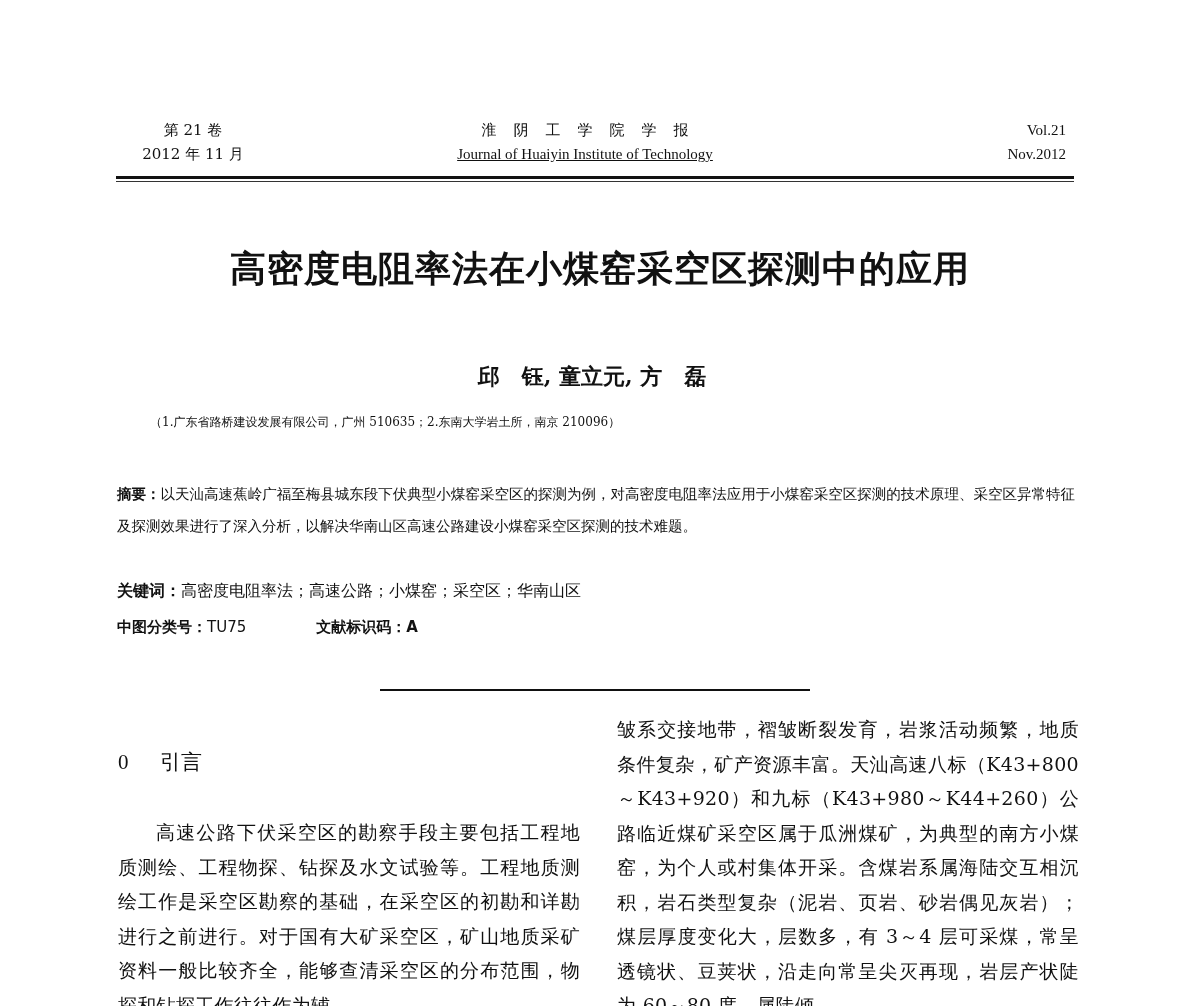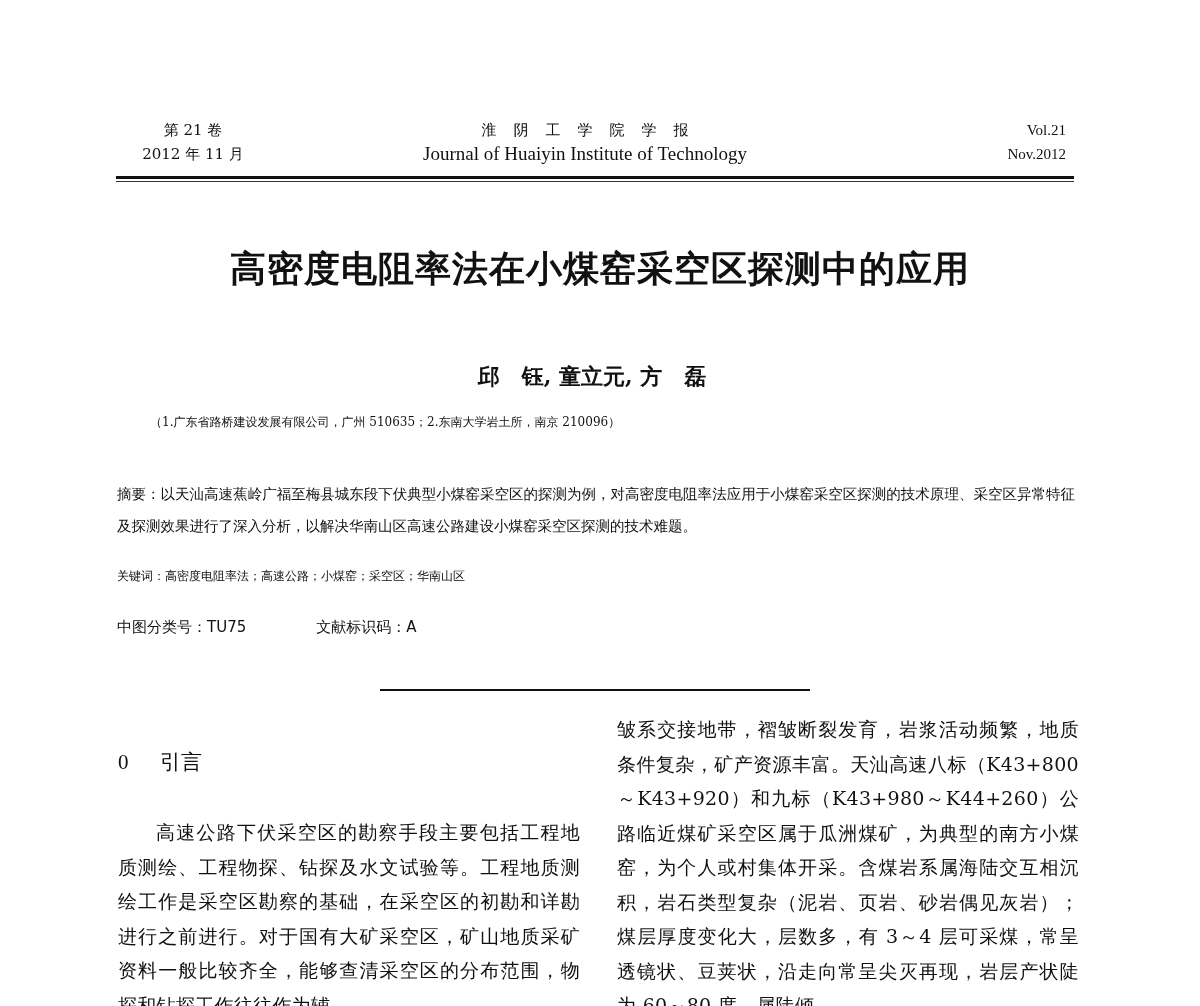--- a/index.html
+++ b/index.html
@@ -5,21 +5,21 @@
   html, body { margin: 0; padding: 0; background: #ffffff; }
   body {
     width: 1200px; height: 1006px; overflow: hidden; position: relative;
     color: #111; font-family: "DejaVu Serif", "Liberation Serif", serif;
   }
   .abs { position: absolute; }
   .hdr { font-size: 15px; line-height: 24px; color: #111; }
   .hdr-left { left: 116px; top: 118px; text-align: center; width: 108px; margin-left: 23px; }
   .hdr-center { left: 420px; top: 118px; width: 330px; text-align: center; }
   .hdr-center .cn { letter-spacing: 17px; font-size: 15px; padding-left: 17px; }
-  .hdr-center .en { font-family: "Liberation Serif", serif; font-size: 19px; }
+  .hdr-center .en { font-family: "Liberation Serif", serif; font-size: 15px; text-decoration: underline; }
   .hdr-right { left: 980px; top: 118px; width: 86px; text-align: right; font-family: "Liberation Serif", serif; }
   .rule-thick { left: 116px; top: 176px; width: 958px; height: 3px; background: #111; }
   .rule-thin { left: 116px; top: 181px; width: 958px; height: 1px; background: #333; }
   .title {
     left: 100px; top: 236px; width: 1000px; text-align: center;
     font-size: 36px; font-weight: bold; letter-spacing: 1px; line-height: 66px;
     font-family: "DejaVu Sans", sans-serif;
   }
   .authors {
     left: 192px; top: 358px; width: 800px; text-align: center;
@@ -27,22 +27,22 @@
   }
   .affil {
     left: 150px; top: 410px; width: 900px; text-align: left;
     font-size: 12px; line-height: 24px;
   }
   .abstract {
     left: 117px; top: 478px; width: 958px;
     font-size: 14.5px; line-height: 32px; text-align: justify;
     font-family: "DejaVu Sans", sans-serif;
   }
-  .lbl { font-weight: normal; }
-  .kw { left: 117px; top: 560px; font-size: 12px; line-height: 32px; font-family: "DejaVu Sans", sans-serif; }
+  .lbl { font-weight: bold; }
+  .kw { left: 117px; top: 575px; font-size: 16px; line-height: 32px; font-family: "DejaVu Sans", sans-serif; }
   .cls { left: 117px; top: 611px; font-size: 15px; line-height: 32px; font-family: "DejaVu Sans", sans-serif; }
   .cls .sp { display: inline-block; width: 70px; }
   .divider { left: 380px; top: 689px; width: 430px; height: 2px; background: #111; }
   .sec-head {
     left: 118px; top: 742px; font-size: 21px; line-height: 40px;
     font-family: "DejaVu Sans", sans-serif;
   }
   .sec-head .num { display: inline-block; width: 42px; font-family: "Liberation Serif", serif; }
   .col {
     width: 462px; font-size: 19px; line-height: 34.5px; text-align: justify;

